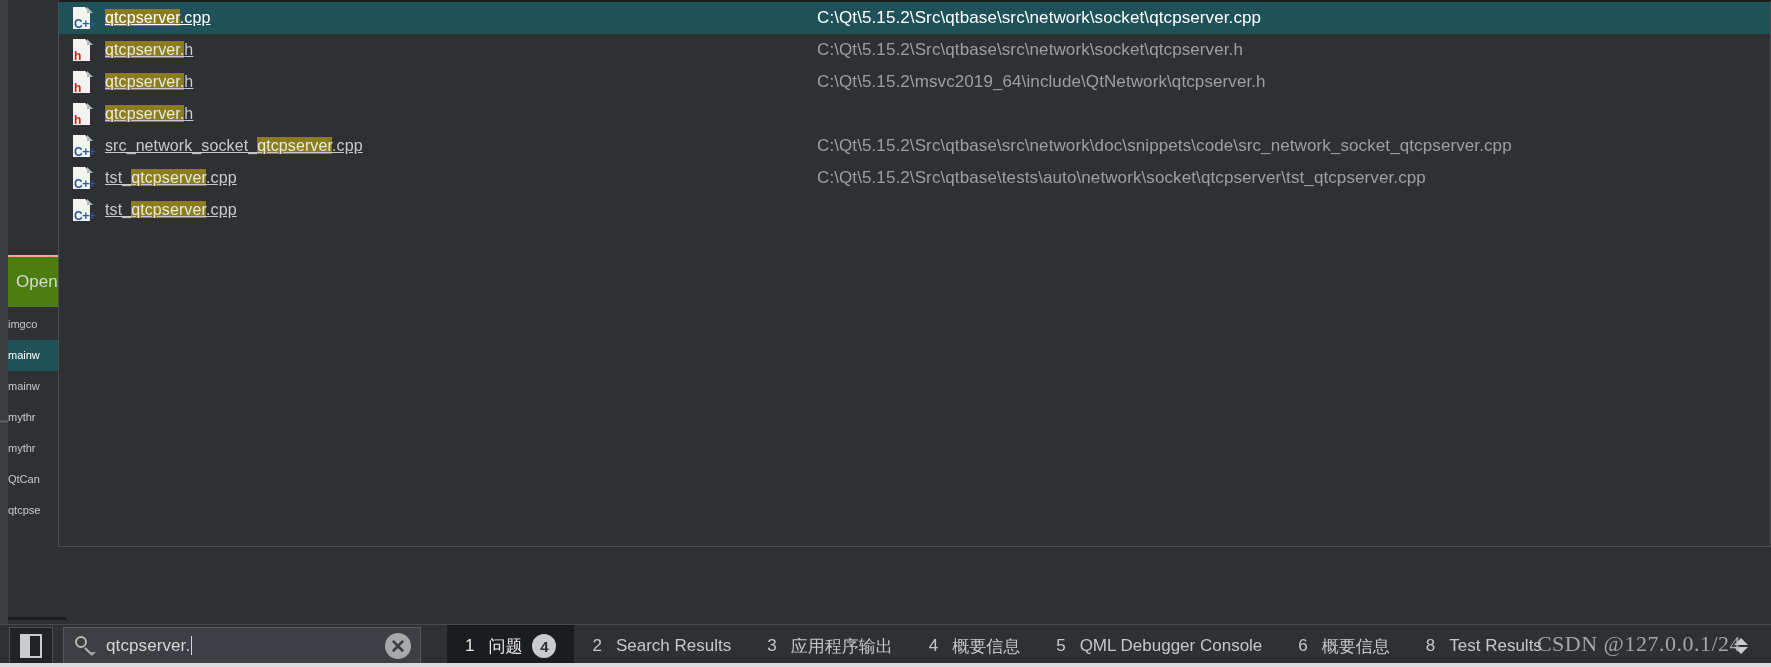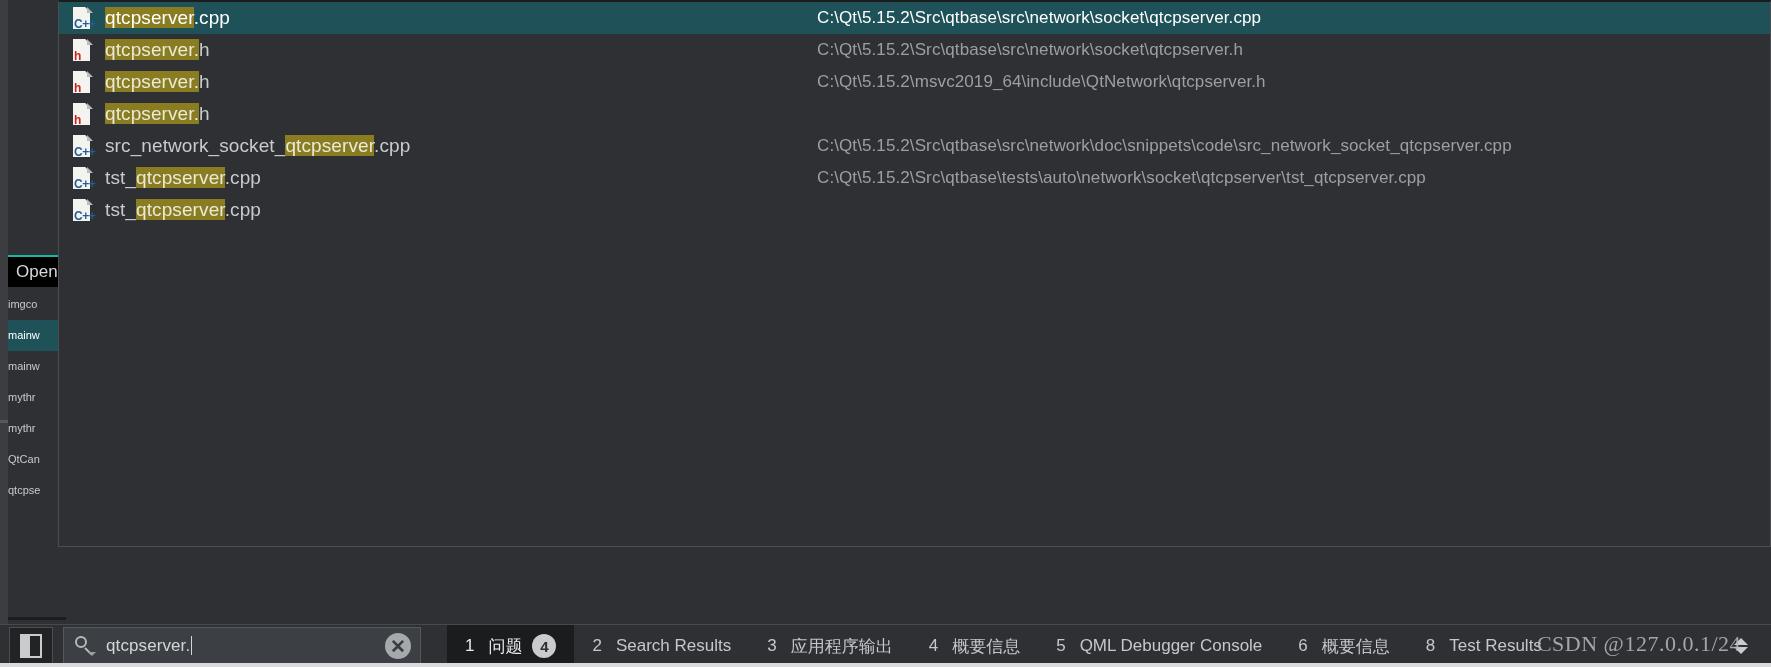--- a/index.html
+++ b/index.html
@@ -66,23 +66,24 @@
     position: absolute; left: 3px; bottom: 0px;
     font-size: 12px; font-weight: bold;
     font-family: "Liberation Sans", sans-serif;
     line-height: 11px;
     letter-spacing: -0.5px;
   }
   .ficon.cpp .tag { color: #1f5d9c; }
   .ficon.h   .tag { color: #d32020; }
 
   .fname {
-    font-size: 19px;
+    font-size: 16px;
     color: #c8cbcc;
     letter-spacing: 0.1px;
+    text-decoration: underline;
   }
   .row.selected .fname { color: #ffffff; }
   .fname .hl { background: #8a7d21; color: #e9ead9; }
   .row.selected .fname .hl { background: #8a7d21; color: #ffffff; }
 
   .fpath {
     position: absolute;
     left: 758px;
     font-size: 17px;
     color: #9aa0a2;
@@ -90,24 +91,24 @@
   }
   .row.selected .fpath { color: #ffffff; }
 
   
   .minipanel {
     position: absolute; left: 8px; top: 255px; width: 50px; height: 300px;
     background: #2e3033;
     overflow: hidden;
   }
   .minipanel .mp-header {
-    height: 32px; display: flex; align-items: center;
+    height: 52px; display: flex; align-items: center;
     padding-left: 8px;
-    background: #000000;
-    border-top: 2px solid #14b8a6;
+    background: #4d7c0f;
+    border-top: 2px solid #fca5a5;
     color: #d6d8d9; font-size: 17px;
   }
   .minipanel .mp-list { padding-top: 2px; }
   .mp-item {
     height: 31px; line-height: 31px;
     padding-left: 0;
     color: #c8cbcc; font-size: 11px;
     white-space: nowrap;
   }
   .mp-item.sel { background: #1f5158; color: #ffffff; }

